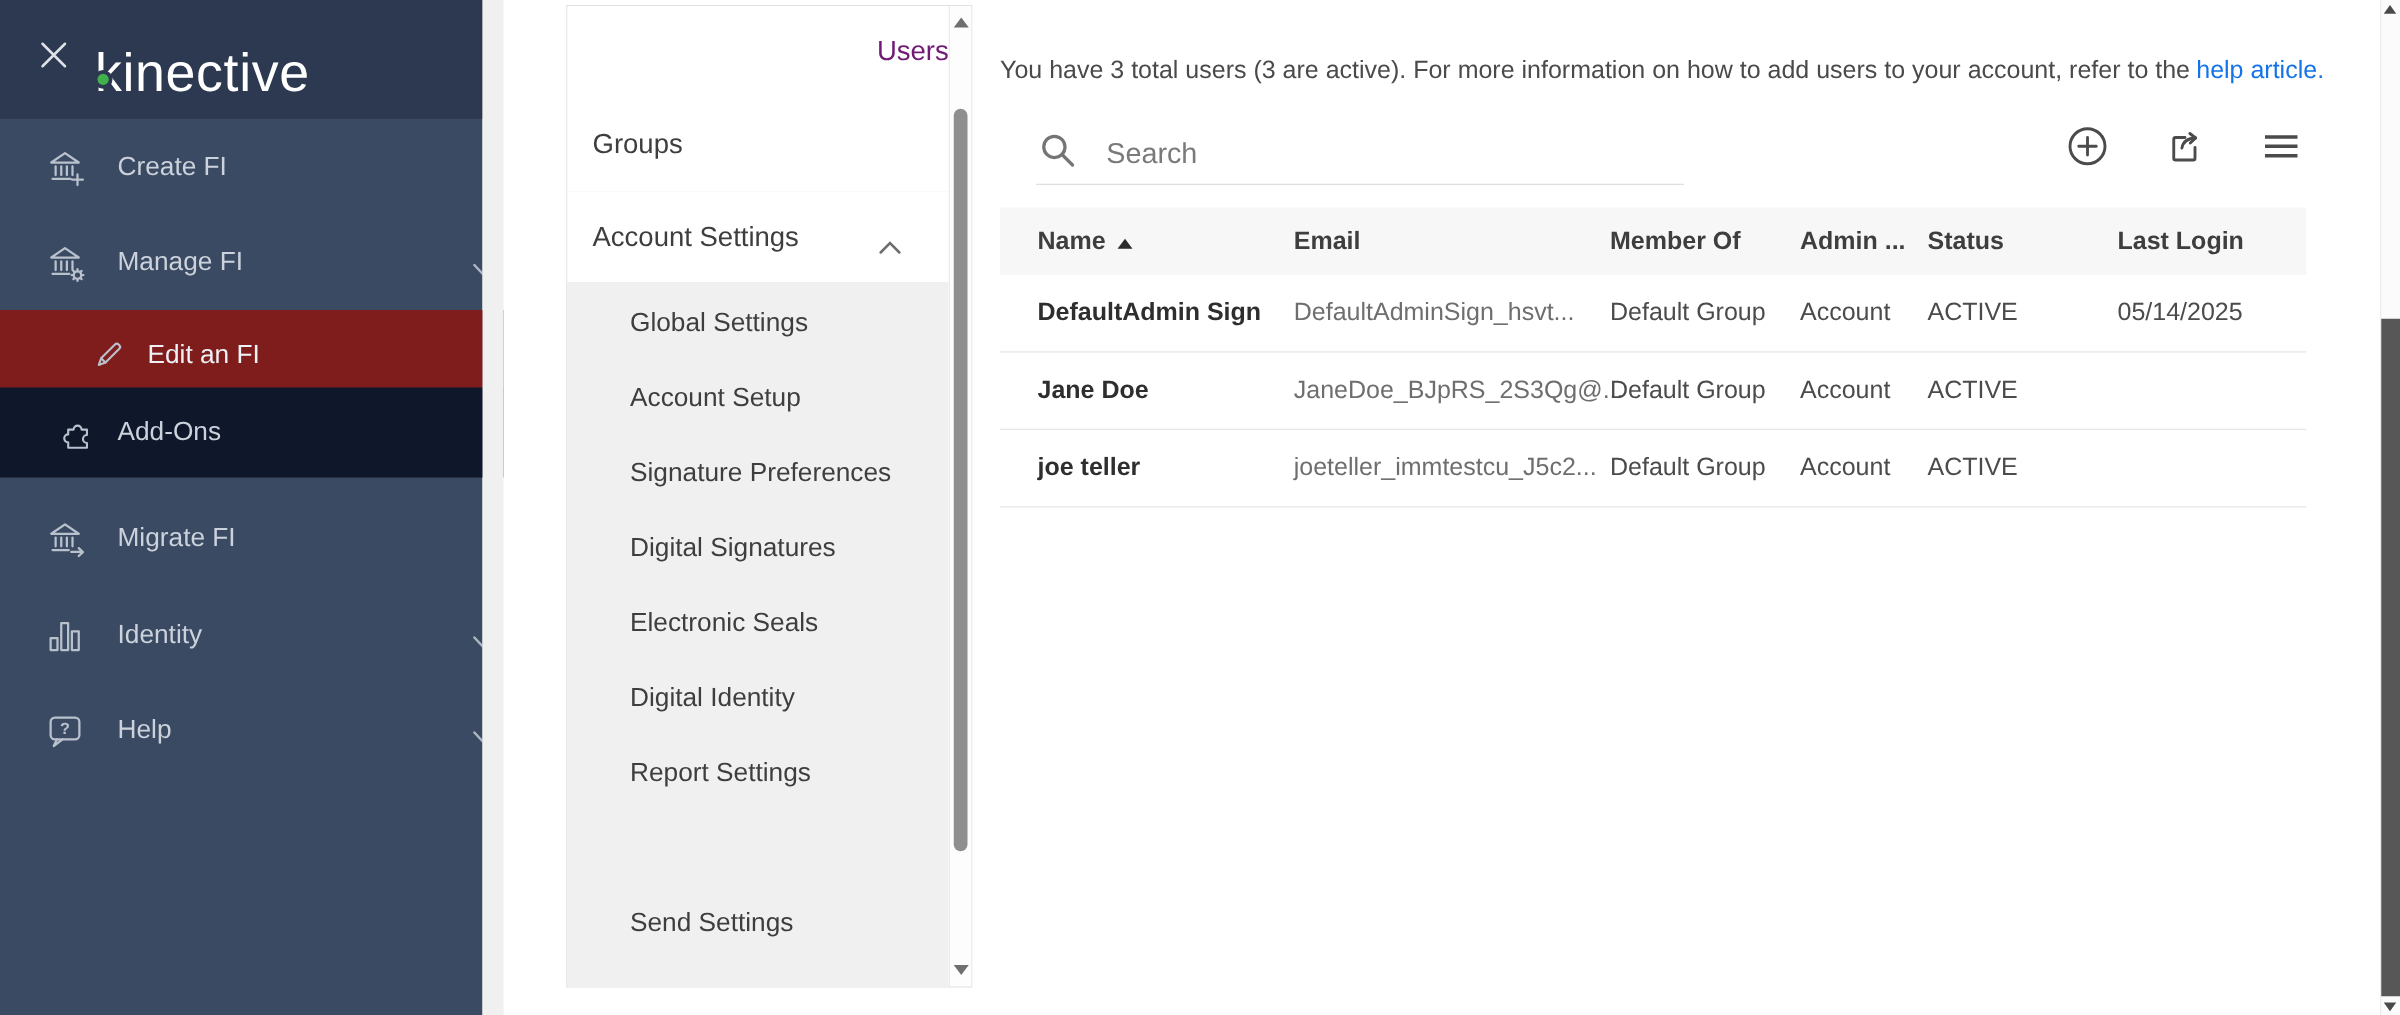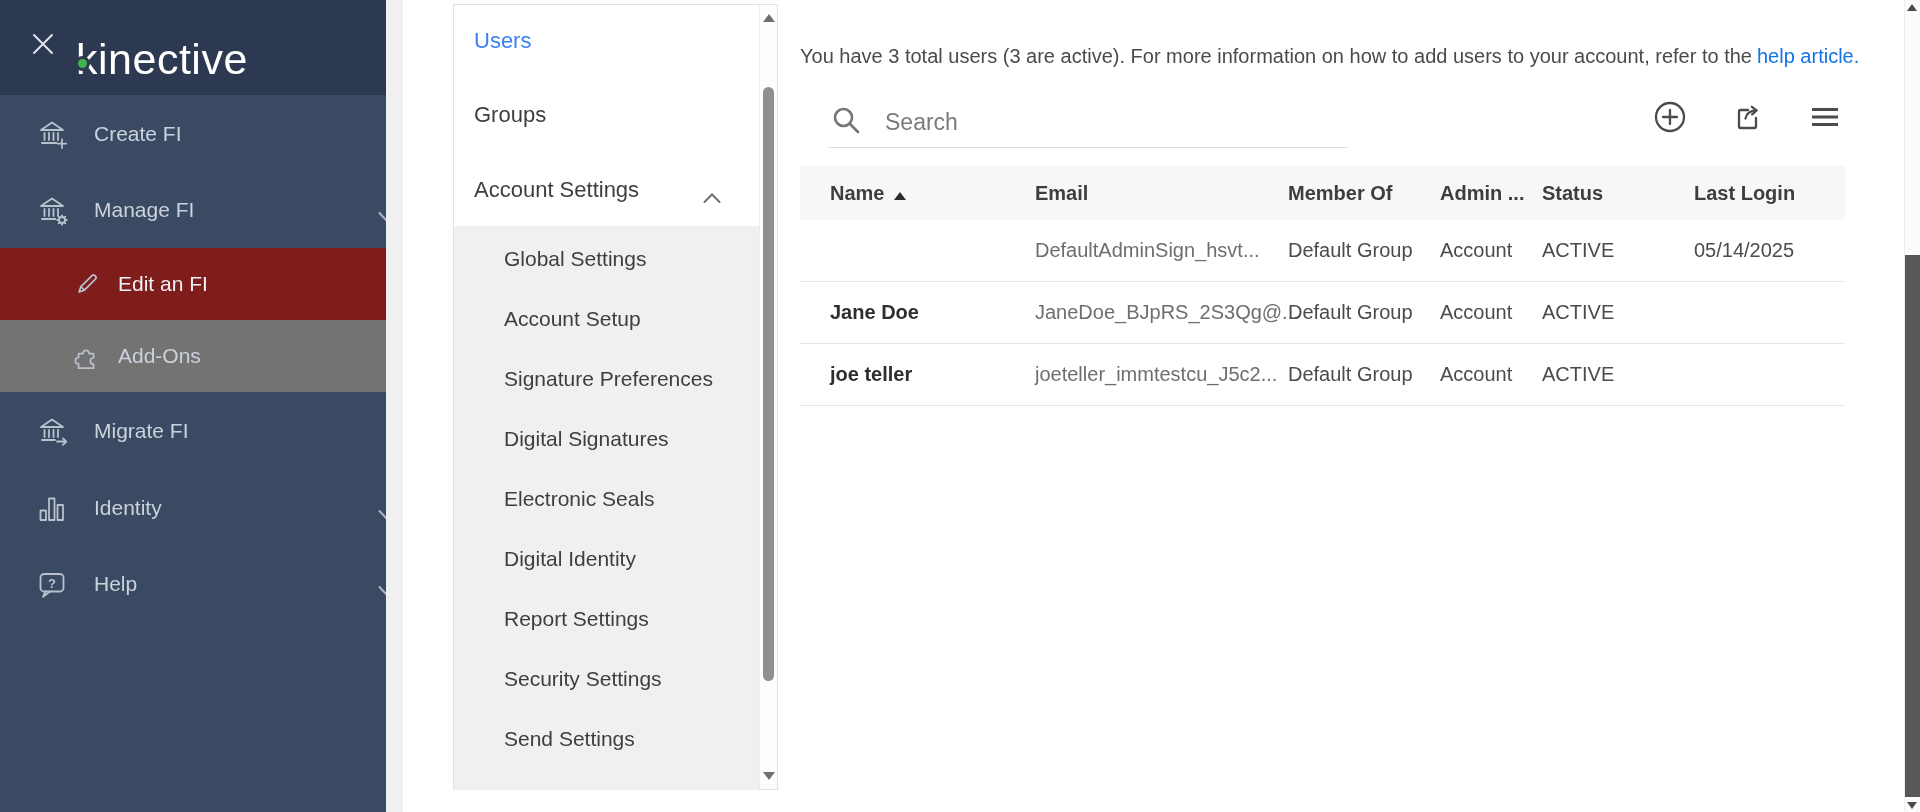--- a/index.html
+++ b/index.html
@@ -14,37 +14,37 @@
   .logo{position:absolute;left:76px;top:21px;font-size:43px;color:#ffffff;letter-spacing:.5px;font-weight:400;margin-top:14px;}
   .logo-dot{position:absolute;left:2px;top:24px;width:9px;height:9px;border-radius:50%;
             background:#41b14b;box-shadow:0 0 0 3px #2c3950;}
   .side-item{position:absolute;left:0;width:386px;display:flex;align-items:center;
              color:#ccd2dc;font-size:21px;cursor:pointer;}
   .side-item .s-icon{display:inline-flex;color:#b9c1cd;margin-right:26px;}
   .si-create{top:96px;height:76px;padding-left:36px;}
   .si-manage{top:172px;height:76px;padding-left:36px;}
   .si-edit{top:248px;height:72px;padding-left:72px;background:#7f1d1d;color:#eef1f5;}
   .si-edit .s-icon{margin-right:16px;}
-  .si-addons{top:320px;height:72px;padding-left:72px;background:#737373;}
+  .si-addons{top:310px;height:72px;padding-left:48px;background:#0f172a;}
   .si-addons .s-icon{margin-right:16px;}
   .si-migrate{top:392px;height:78px;padding-left:36px;}
   .si-report{top:470px;height:76px;padding-left:36px;}
   .si-help{top:546px;height:76px;padding-left:36px;}
   .side-chevron{position:absolute;right:26px;top:50%;margin-top:-6px;color:#aeb6c2;}
 
   
   .gutter{position:absolute;left:386px;top:0;width:17px;height:812px;background:#f0f0f0;}
 
   
   .panel{position:absolute;left:403px;top:0;width:375px;height:812px;background:#fff;}
   .menu-box{position:absolute;left:50px;top:4px;width:325px;height:786px;background:#fff;
             border:1px solid #e1e1e1;box-sizing:border-box;}
   .menu-item{position:absolute;left:0;right:18px;display:flex;align-items:center;padding-left:20px;
              border-bottom:1px solid #e1e1e1;font-size:22px;color:#3e3e3e;cursor:pointer;background:#fff;}
-  .mi-users{top:0;height:71px;color:#3b82f6;}
+  .mi-users{top:0;height:71px;color:#701a75;justify-content:flex-end;}
   .mi-groups{top:71px;height:77px;}
   .mi-account{top:148px;height:73px;}
   .mi-account .up-ch{position:absolute;right:38px;top:50%;margin-top:-6px;color:#6e6e6e;}
   .submenu{position:absolute;left:0;right:18px;top:221px;height:564px;background:#f0f0f0;}
   .notch{position:absolute;top:-1px;left:248px;width:0;height:0;
          border-left:20px solid transparent;border-right:20px solid transparent;border-top:18px solid #ffffff;
          transform:rotate(180deg);transform-origin:50% 0;}
   .sub-item{position:absolute;left:0;right:0;height:60px;display:flex;align-items:center;
             padding-left:50px;font-size:21px;color:#3e3e3e;cursor:pointer;}
   
@@ -239,23 +239,20 @@
             <span>Electronic Seals</span>
           </div>
         <div class="sub-item" style="top:183px">
             <span>Digital Signatures</span>
           </div>
         <div class="sub-item" style="top:303px">
             <span>Digital Identity</span>
           </div>
         <div class="sub-item" style="top:363px">
             <span>Report Settings</span>
-          </div>
-        <div class="sub-item" style="top:423px">
-            <span>Security Settings</span>
           </div>
         <div class="sub-item" style="top:483px">
             <span>Send Settings</span>
           </div>
       </div>
 
       <div class="p-scroll">
         <div class="p-up"></div>
         <div class="p-thumb"></div>
         <div class="p-down"></div>
@@ -303,20 +300,21 @@
       <div class="thead">
         <div class="th c0"><span>Name</span><span class="sort-asc"></span></div>
         <div class="th c1">Email</div>
         <div class="th c2">Member Of</div>
         <div class="th c3">Admin ...</div>
         <div class="th c4">Status</div>
         <div class="th c5">Last Login</div>
       </div>
 
       <div class="trow">
+        <div class="td c0">DefaultAdmin Sign</div>
         <div class="td c1">DefaultAdminSign_hsvt...</div>
         <div class="td c2">Default Group</div>
         <div class="td c3">Account</div>
         <div class="td c4">ACTIVE</div>
         <div class="td c5">05/14/2025</div>
       </div>
       <div class="trow">
         <div class="td c0">Jane Doe</div>
         <div class="td c1">JaneDoe_BJpRS_2S3Qg@...</div>
         <div class="td c2">Default Group</div>

